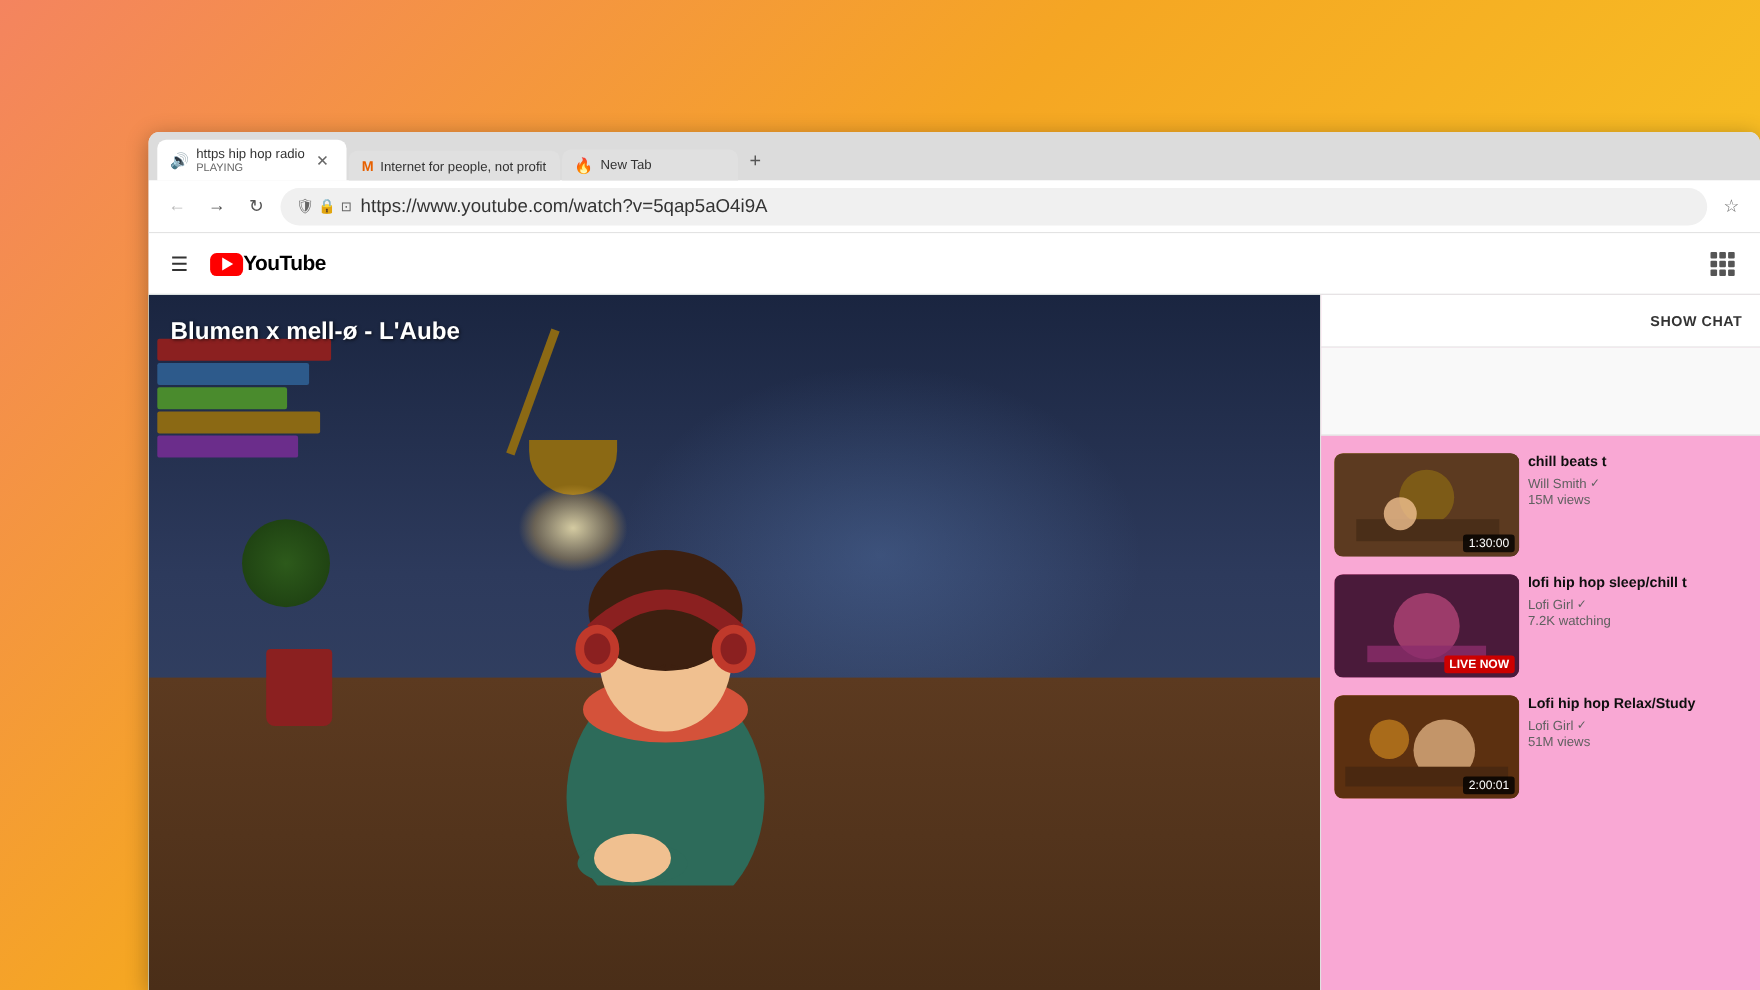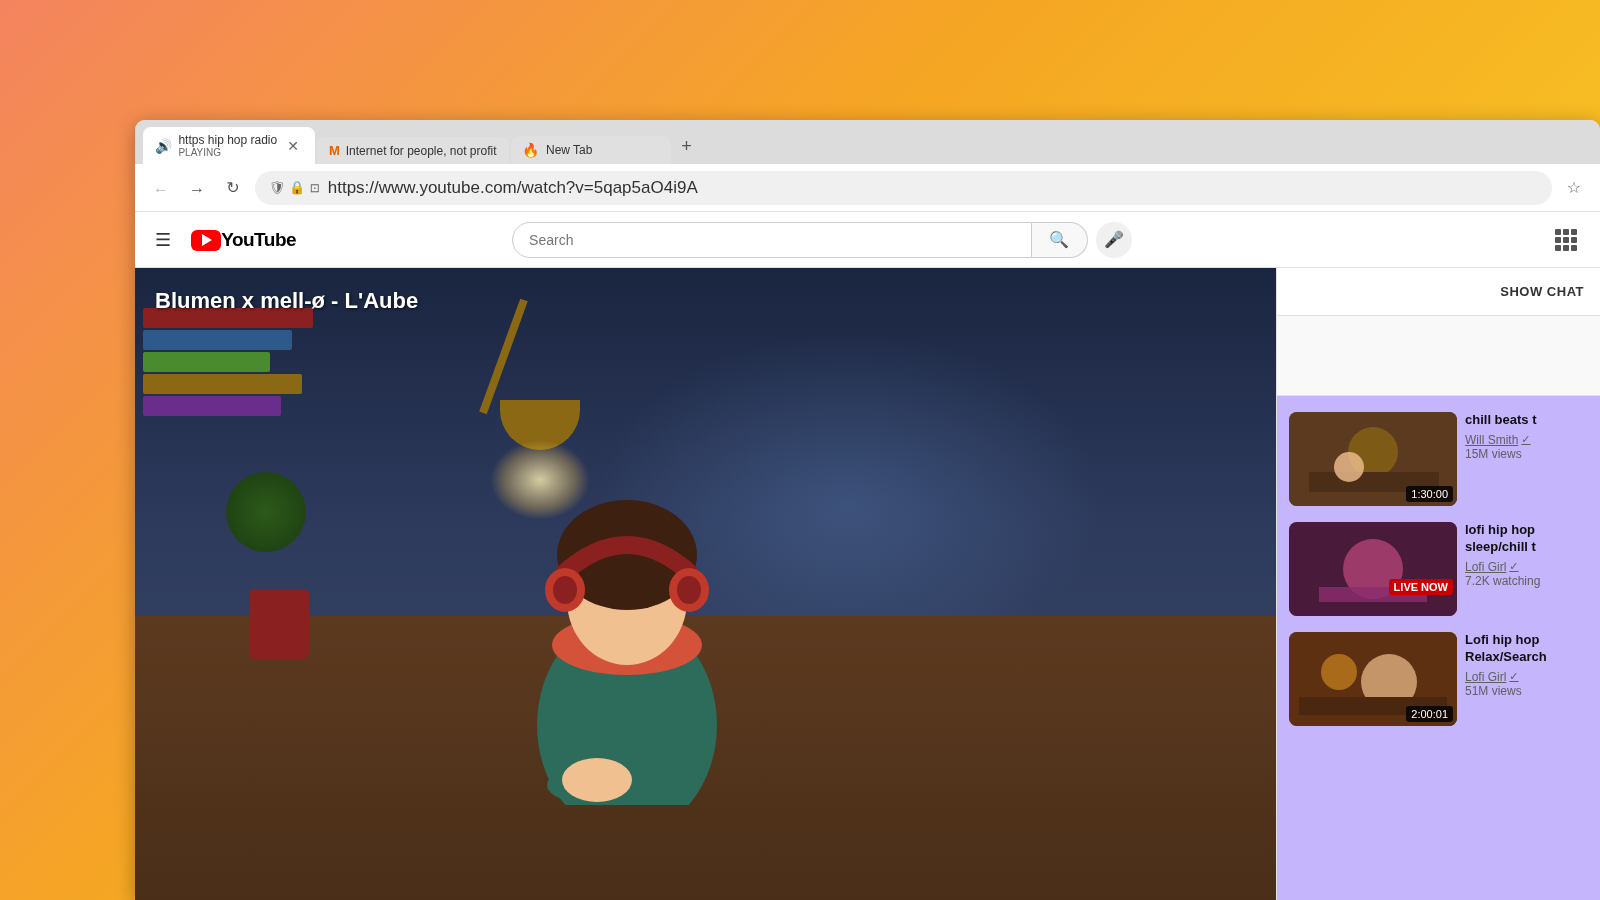--- a/index.html
+++ b/index.html
@@ -437,22 +437,22 @@
       left: 20px;
       color: white;
       font-size: 22px;
       font-weight: 600;
       text-shadow: 1px 1px 3px rgba(0,0,0,0.7);
       z-index: 10;
     }
 
     
     .sidebar {
-      width: 324px;
-      background: #c4b5fd;
+      width: 400px;
+      background: #f9a8d4;
       display: flex;
       flex-direction: column;
       overflow: hidden;
       border-left: 1px solid #e0e0e0;
     }
 
     .show-chat-bar {
       height: 48px;
       display: flex;
       align-items: center;
@@ -506,21 +506,21 @@
       right: 4px;
       background: rgba(0,0,0,0.8);
       color: white;
       font-size: 11px;
       padding: 2px 5px;
       border-radius: 3px;
     }
 
     .live-badge {
       position: absolute;
-      bottom: 21px;
+      bottom: 4px;
       right: 4px;
       background: #CC0000;
       color: white;
       font-size: 11px;
       font-weight: bold;
       padding: 2px 5px;
       border-radius: 3px;
     }
 
     .rec-info {
@@ -539,21 +539,20 @@
       -webkit-box-orient: vertical;
       overflow: hidden;
     }
 
     .rec-channel {
       font-size: 12px;
       color: #606060;
       display: flex;
       align-items: center;
       gap: 3px;
-      text-decoration: underline;
     }
 
     .verified-icon {
       font-size: 11px;
       color: #606060;
     }
 
     .rec-meta {
       font-size: 12px;
       color: #606060;
@@ -643,31 +642,20 @@
     <div class="youtube-header">
       <div class="hamburger-icon">☰</div>
 
       <div class="youtube-logo">
         <div class="yt-icon">
           <div class="yt-play"></div>
         </div>
         <span class="yt-wordmark">YouTube</span>
       </div>
 
-      <div class="search-container">
-        <div class="search-box">
-          <input class="search-input" type="text" placeholder="Search" style="">
-        </div>
-        <div class="search-btn">
-          <span>🔍</span>
-        </div>
-        <div class="mic-btn">
-          <span>🎤</span>
-        </div>
-      </div>
 
       <div class="header-actions">
         <div class="apps-btn">
           <div class="grid-icon">
             <div class="grid-dot"></div>
             <div class="grid-dot"></div>
             <div class="grid-dot"></div>
             <div class="grid-dot"></div>
             <div class="grid-dot"></div>
             <div class="grid-dot"></div>
@@ -792,21 +780,21 @@
             <div class="rec-thumb thumb-3">
               <svg width="168" height="94" viewBox="0 0 168 94">
                 <rect width="168" height="94" fill="#5c3010"></rect>
                 <circle cx="100" cy="50" r="28" fill="#f0c090" opacity="0.7"></circle>
                 <rect x="10" y="65" width="148" height="18" fill="#4a2810"></rect>
                 <circle cx="50" cy="40" r="18" fill="#f5a623" opacity="0.5"></circle>
               </svg>
               <span class="rec-duration">2:00:01</span>
             </div>
             <div class="rec-info">
-              <div class="rec-title">Lofi hip hop Relax/Search</div>
+              <div class="rec-title">Lofi hip hop Relax/Study</div>
               <div class="rec-channel">
                 <span>Lofi Girl</span>
                 <span class="verified-icon">✓</span>
               </div>
               <div class="rec-meta">51M views</div>
             </div>
           </div>
 
 
         </div>

